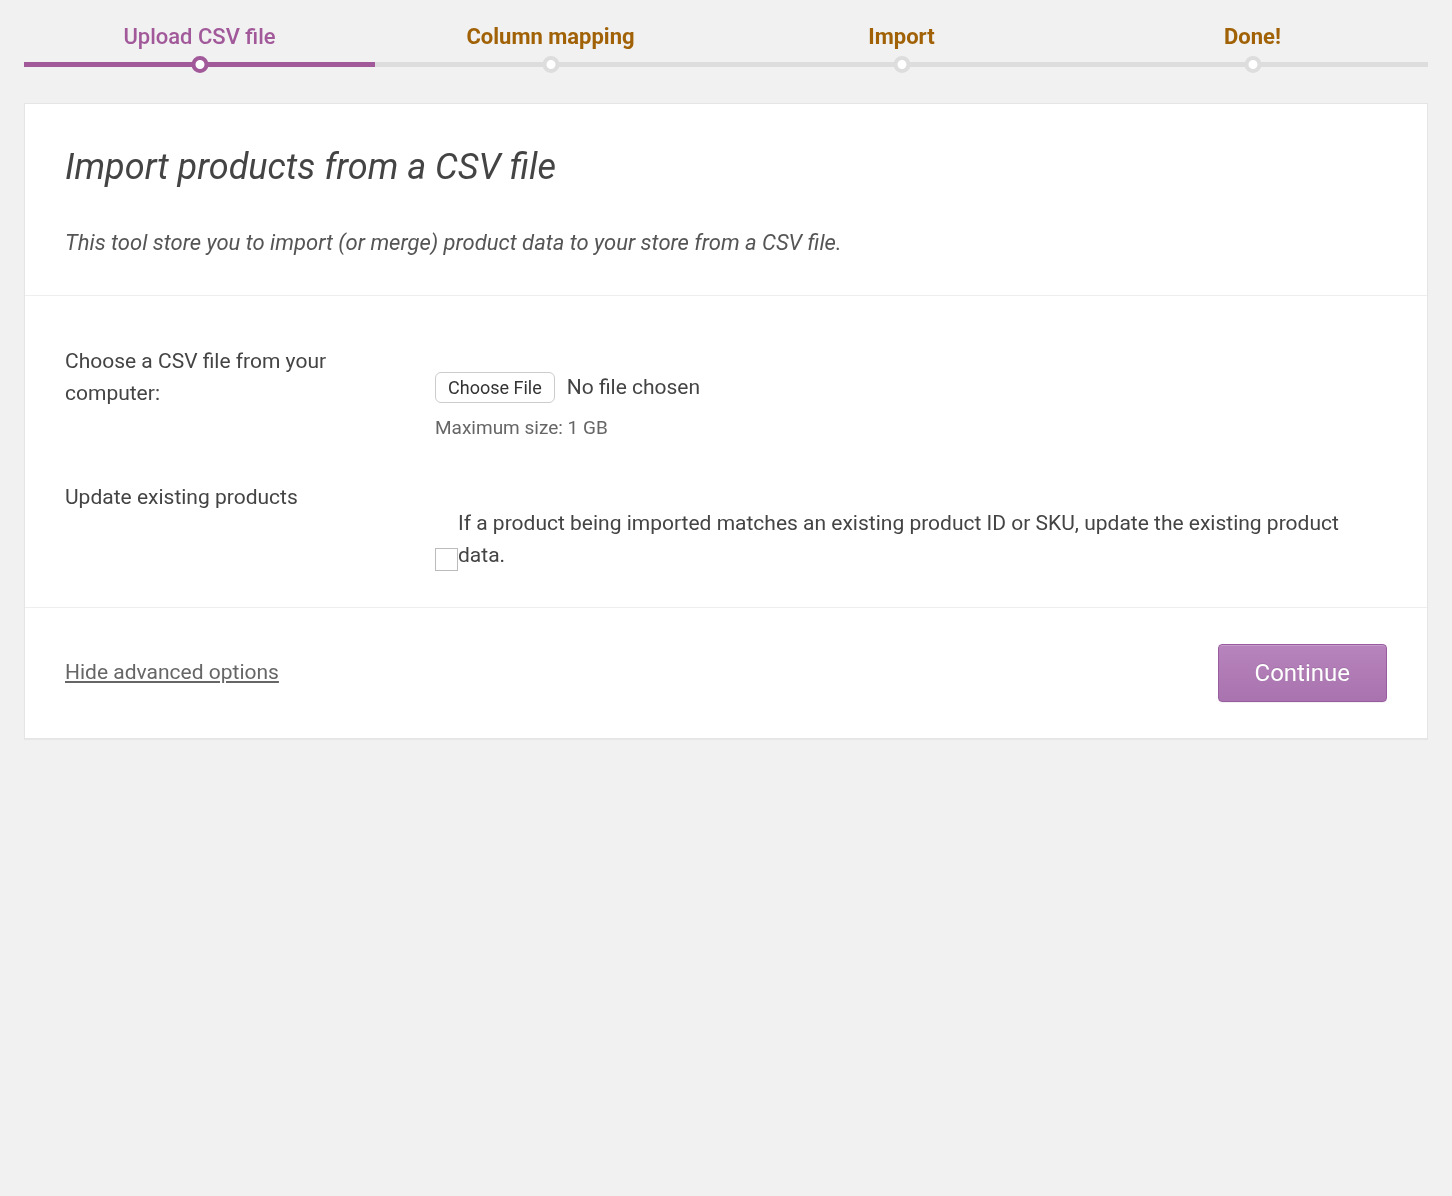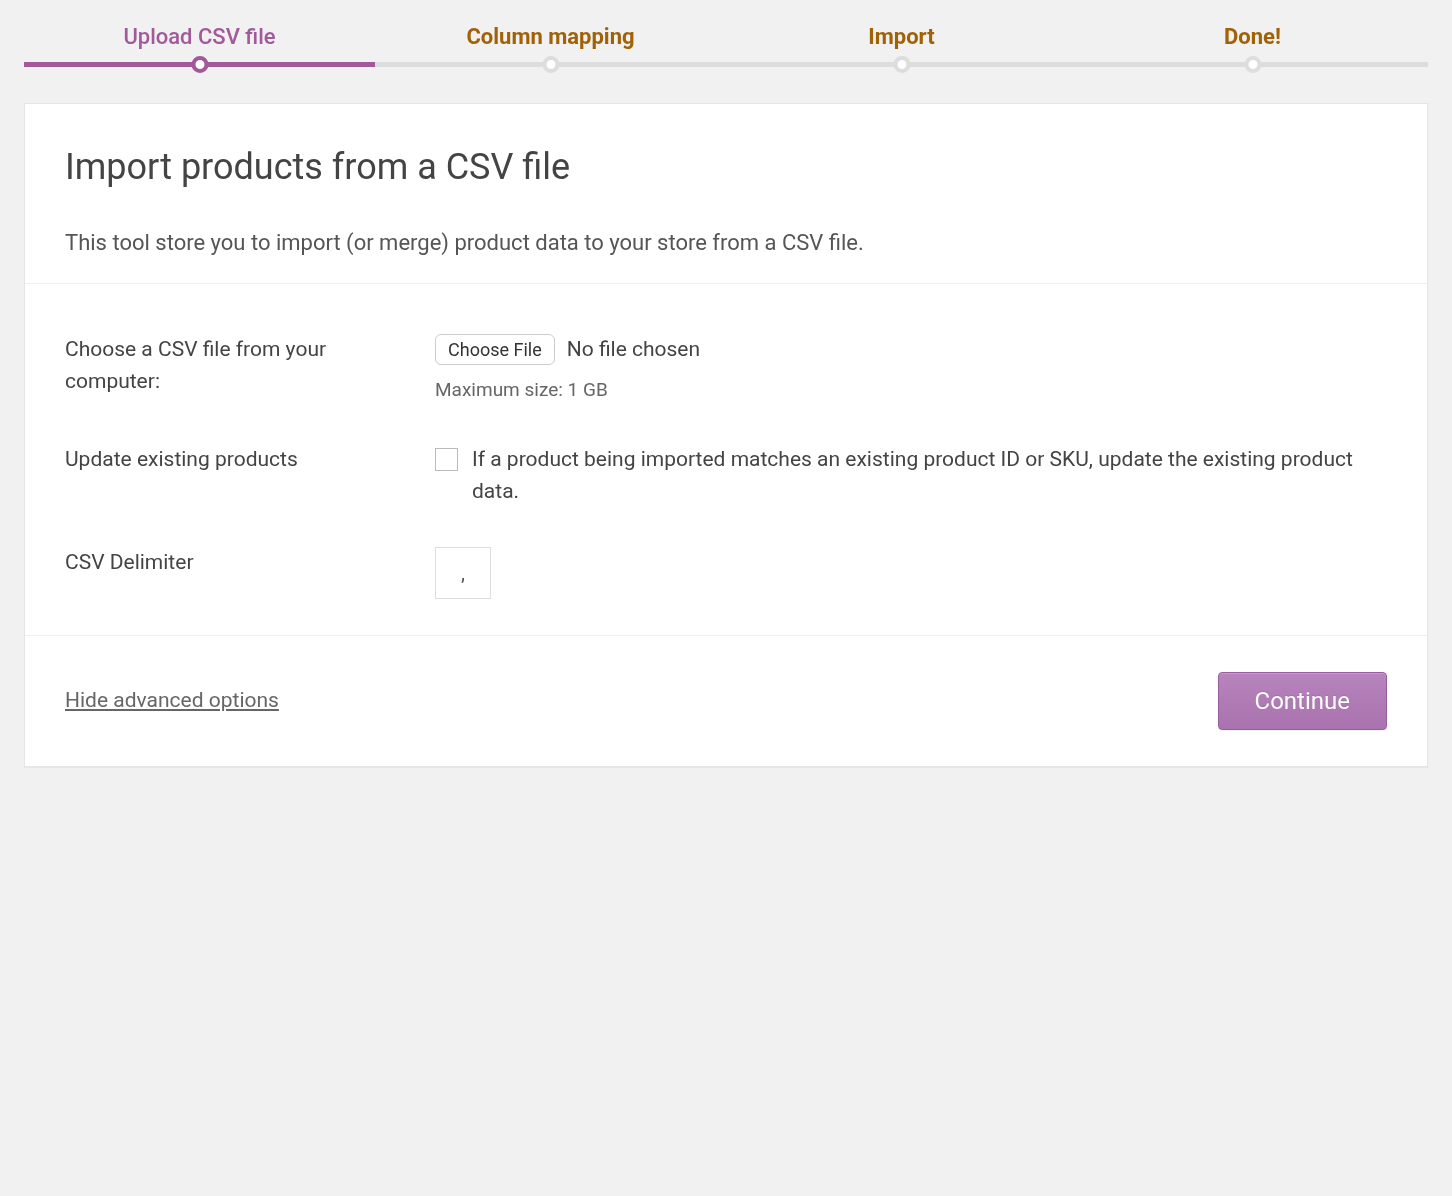--- a/index.html
+++ b/index.html
@@ -67,22 +67,23 @@
     }
     .progress-circle.active {
       border-color: #a1599a;
     }
     .card {
       background: #fff;
       border: 1px solid #e5e5e5;
       box-shadow: 0 1px 1px rgba(0,0,0,0.04);
     }
     .card-header {
-      padding: 36px 40px 24px 40px;
+      padding: 36px 40px 36px 40px;
       border-bottom: 1px solid #eee;
+      font-style: italic;
     }
     .card-header h2 {
       font-size: 36px;
       font-weight: 400;
       color: #444;
       margin-bottom: 32px;
     }
     .card-header p {
       font-size: 22px;
       color: #555;
@@ -99,20 +100,21 @@
       flex: 0 0 370px;
       font-size: 21px;
       color: #444;
       padding-right: 20px;
     }
     .form-label em {
       font-style: italic;
     }
     .form-control {
       flex: 1;
+      margin-top: 26px;
     }
     .file-row {
       display: flex;
       align-items: center;
       gap: 12px;
       margin-bottom: 10px;
     }
     .btn-choose-file {
       background: #fff;
       border: 1px solid #ccc;
@@ -126,22 +128,21 @@
     .file-status {
       font-size: 21px;
       color: #444;
     }
     .file-hint {
       font-size: 19px;
       color: #666;
     }
     .checkbox-row {
       display: flex;
-      align-items: flex-start;
-      gap: 14px;
+      align-items: flex-end;
     }
     .checkbox {
       width: 23px;
       height: 23px;
       border: 1px solid #bbb;
       background: #fff;
       flex-shrink: 0;
       margin-top: 4px;
       cursor: pointer;
     }
@@ -239,26 +240,20 @@
         <div class="form-label">Update existing products</div>
         <div class="form-control">
           <div class="checkbox-row">
             <div class="checkbox"></div>
             <span class="checkbox-label">If a product being imported matches an existing product ID or SKU, update the existing product data.</span>
           </div>
         </div>
       </div>
 
 
-      <div class="form-row">
-        <div class="form-label">CSV Delimiter</div>
-        <div class="form-control">
-          <input class="small-input" type="text" value="," style="">
-        </div>
-      </div>
     </div>
 
     <div class="card-footer">
       <span class="link">Hide advanced options</span>
       <button class="btn-continue">Continue</button>
     </div>
   </div>
 </div>
 
 </body></html>

